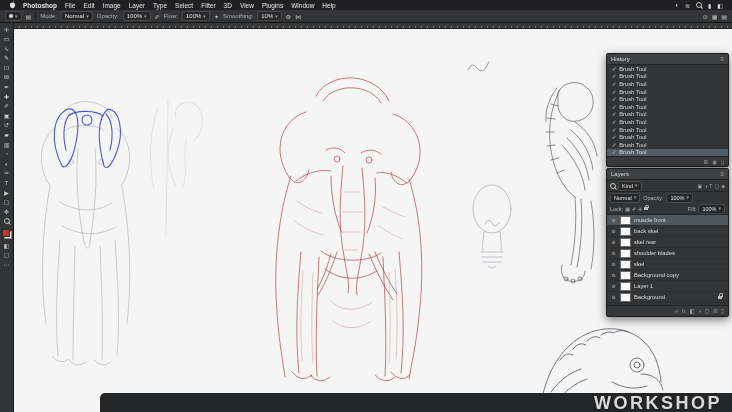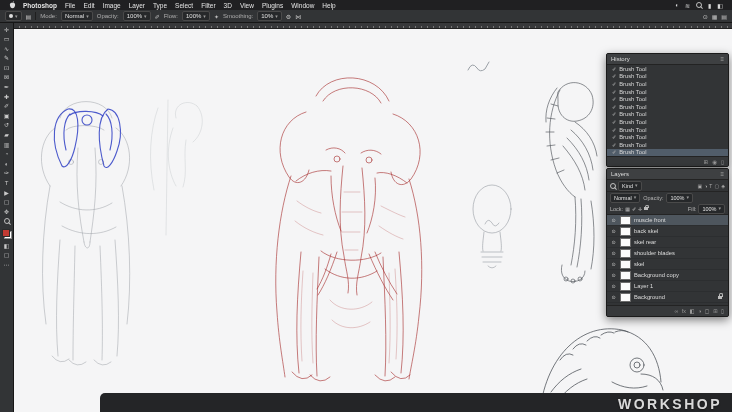--- a/index.html
+++ b/index.html
@@ -65,21 +65,21 @@
   .g-dark  *{stroke:#565b61;stroke-width:.8;opacity:.85}
   .g-dark2 *{stroke:#4a4f55;stroke-width:.9;opacity:.85}
 
   
   .bottom-strip{position:absolute;left:100px;top:393px;width:632px;height:19px;background:#242527;
                 border-radius:5px 0 0 0;z-index:20}
   .watermark{position:absolute;right:10px;bottom:1px;z-index:21;text-align:right;
              color:rgba(250,250,250,.85);text-shadow:0 1px 2px rgba(0,0,0,.45);line-height:.85;
              font-weight:bold}
   .wm1{font-size:24px;letter-spacing:1px}
-  .wm2{font-size:14px;letter-spacing:2.5px}
+  .wm2{font-size:18px;letter-spacing:2.5px}
 
   
   .panel{position:absolute;background:#323436;border:1px solid #1b1b1b;border-radius:2px;
          box-shadow:0 3px 10px rgba(0,0,0,.5);overflow:hidden;z-index:30}
   .panel-header{height:10px;background:#3e4042;border-bottom:1px solid #232323;display:flex;
                 align-items:center;justify-content:space-between;padding:0 4px;color:#ddd;font-size:6px}
   .pm-icon{color:#a8a8a8;font-size:6px}
 
   .history-panel{left:606px;top:53px;width:121px;height:112px}
   .h-row{height:7.6px;display:flex;align-items:center;gap:3px;padding:0 5px;color:#d6d6d6;font-size:5.8px}

